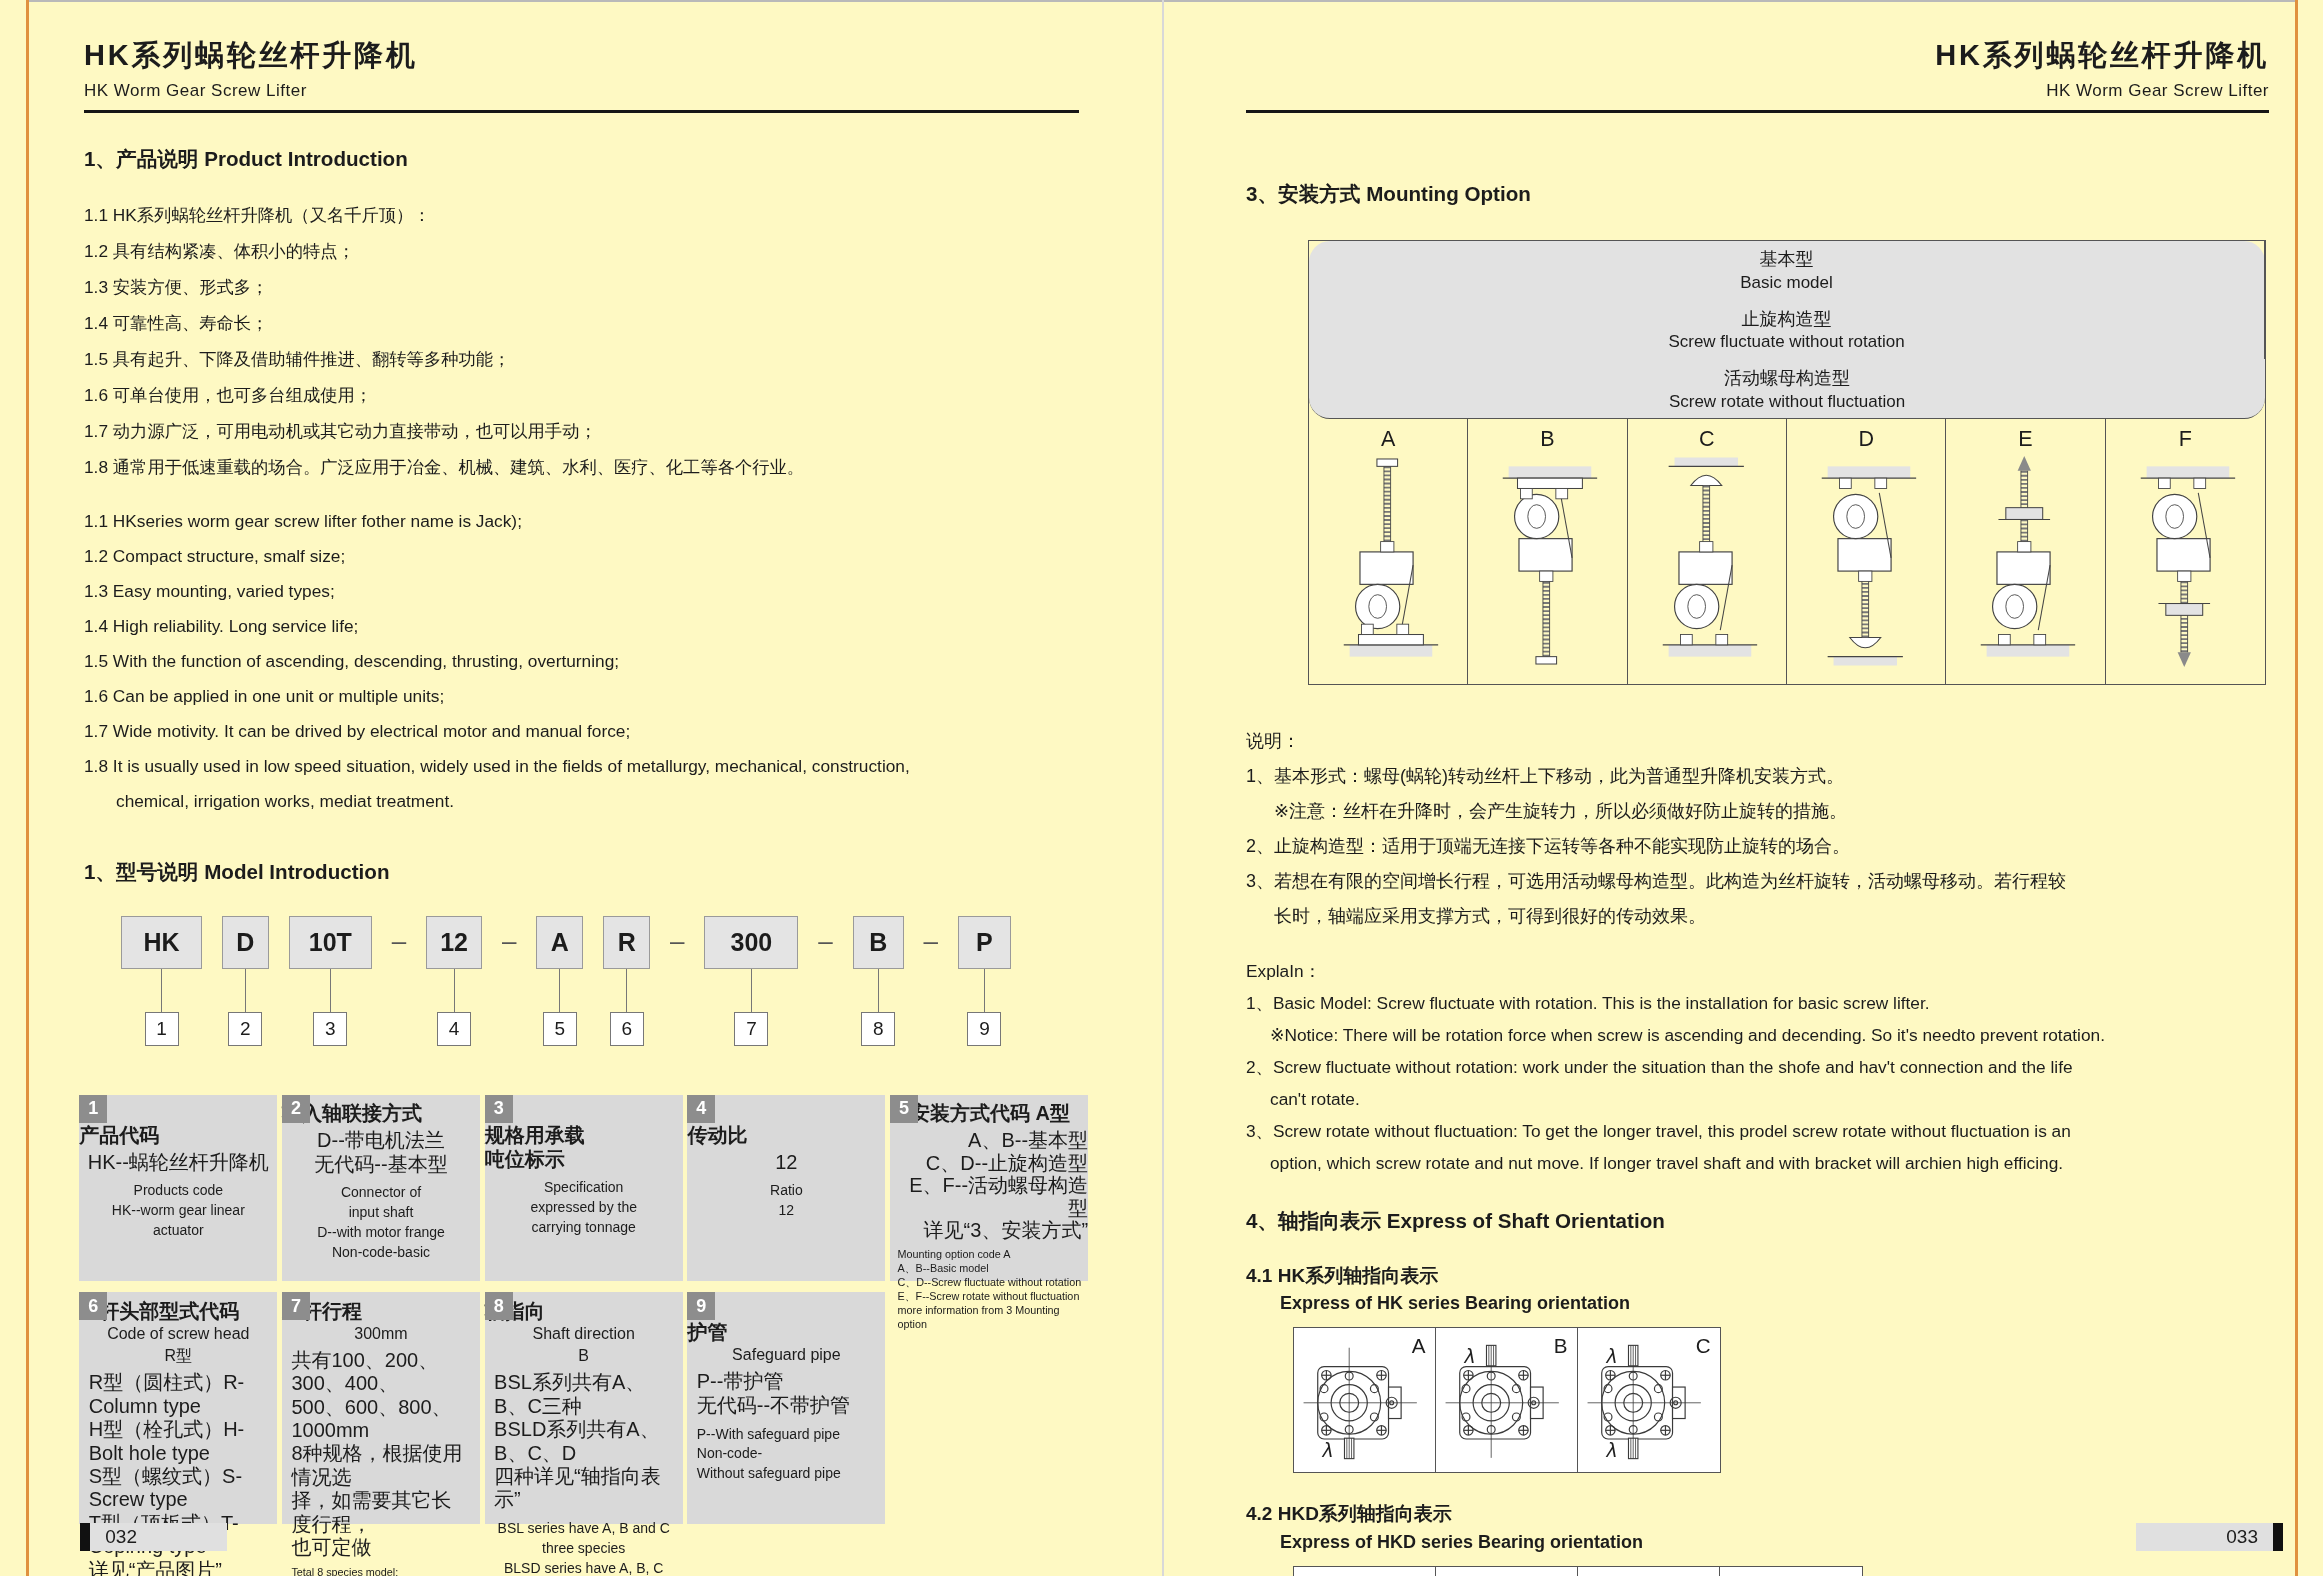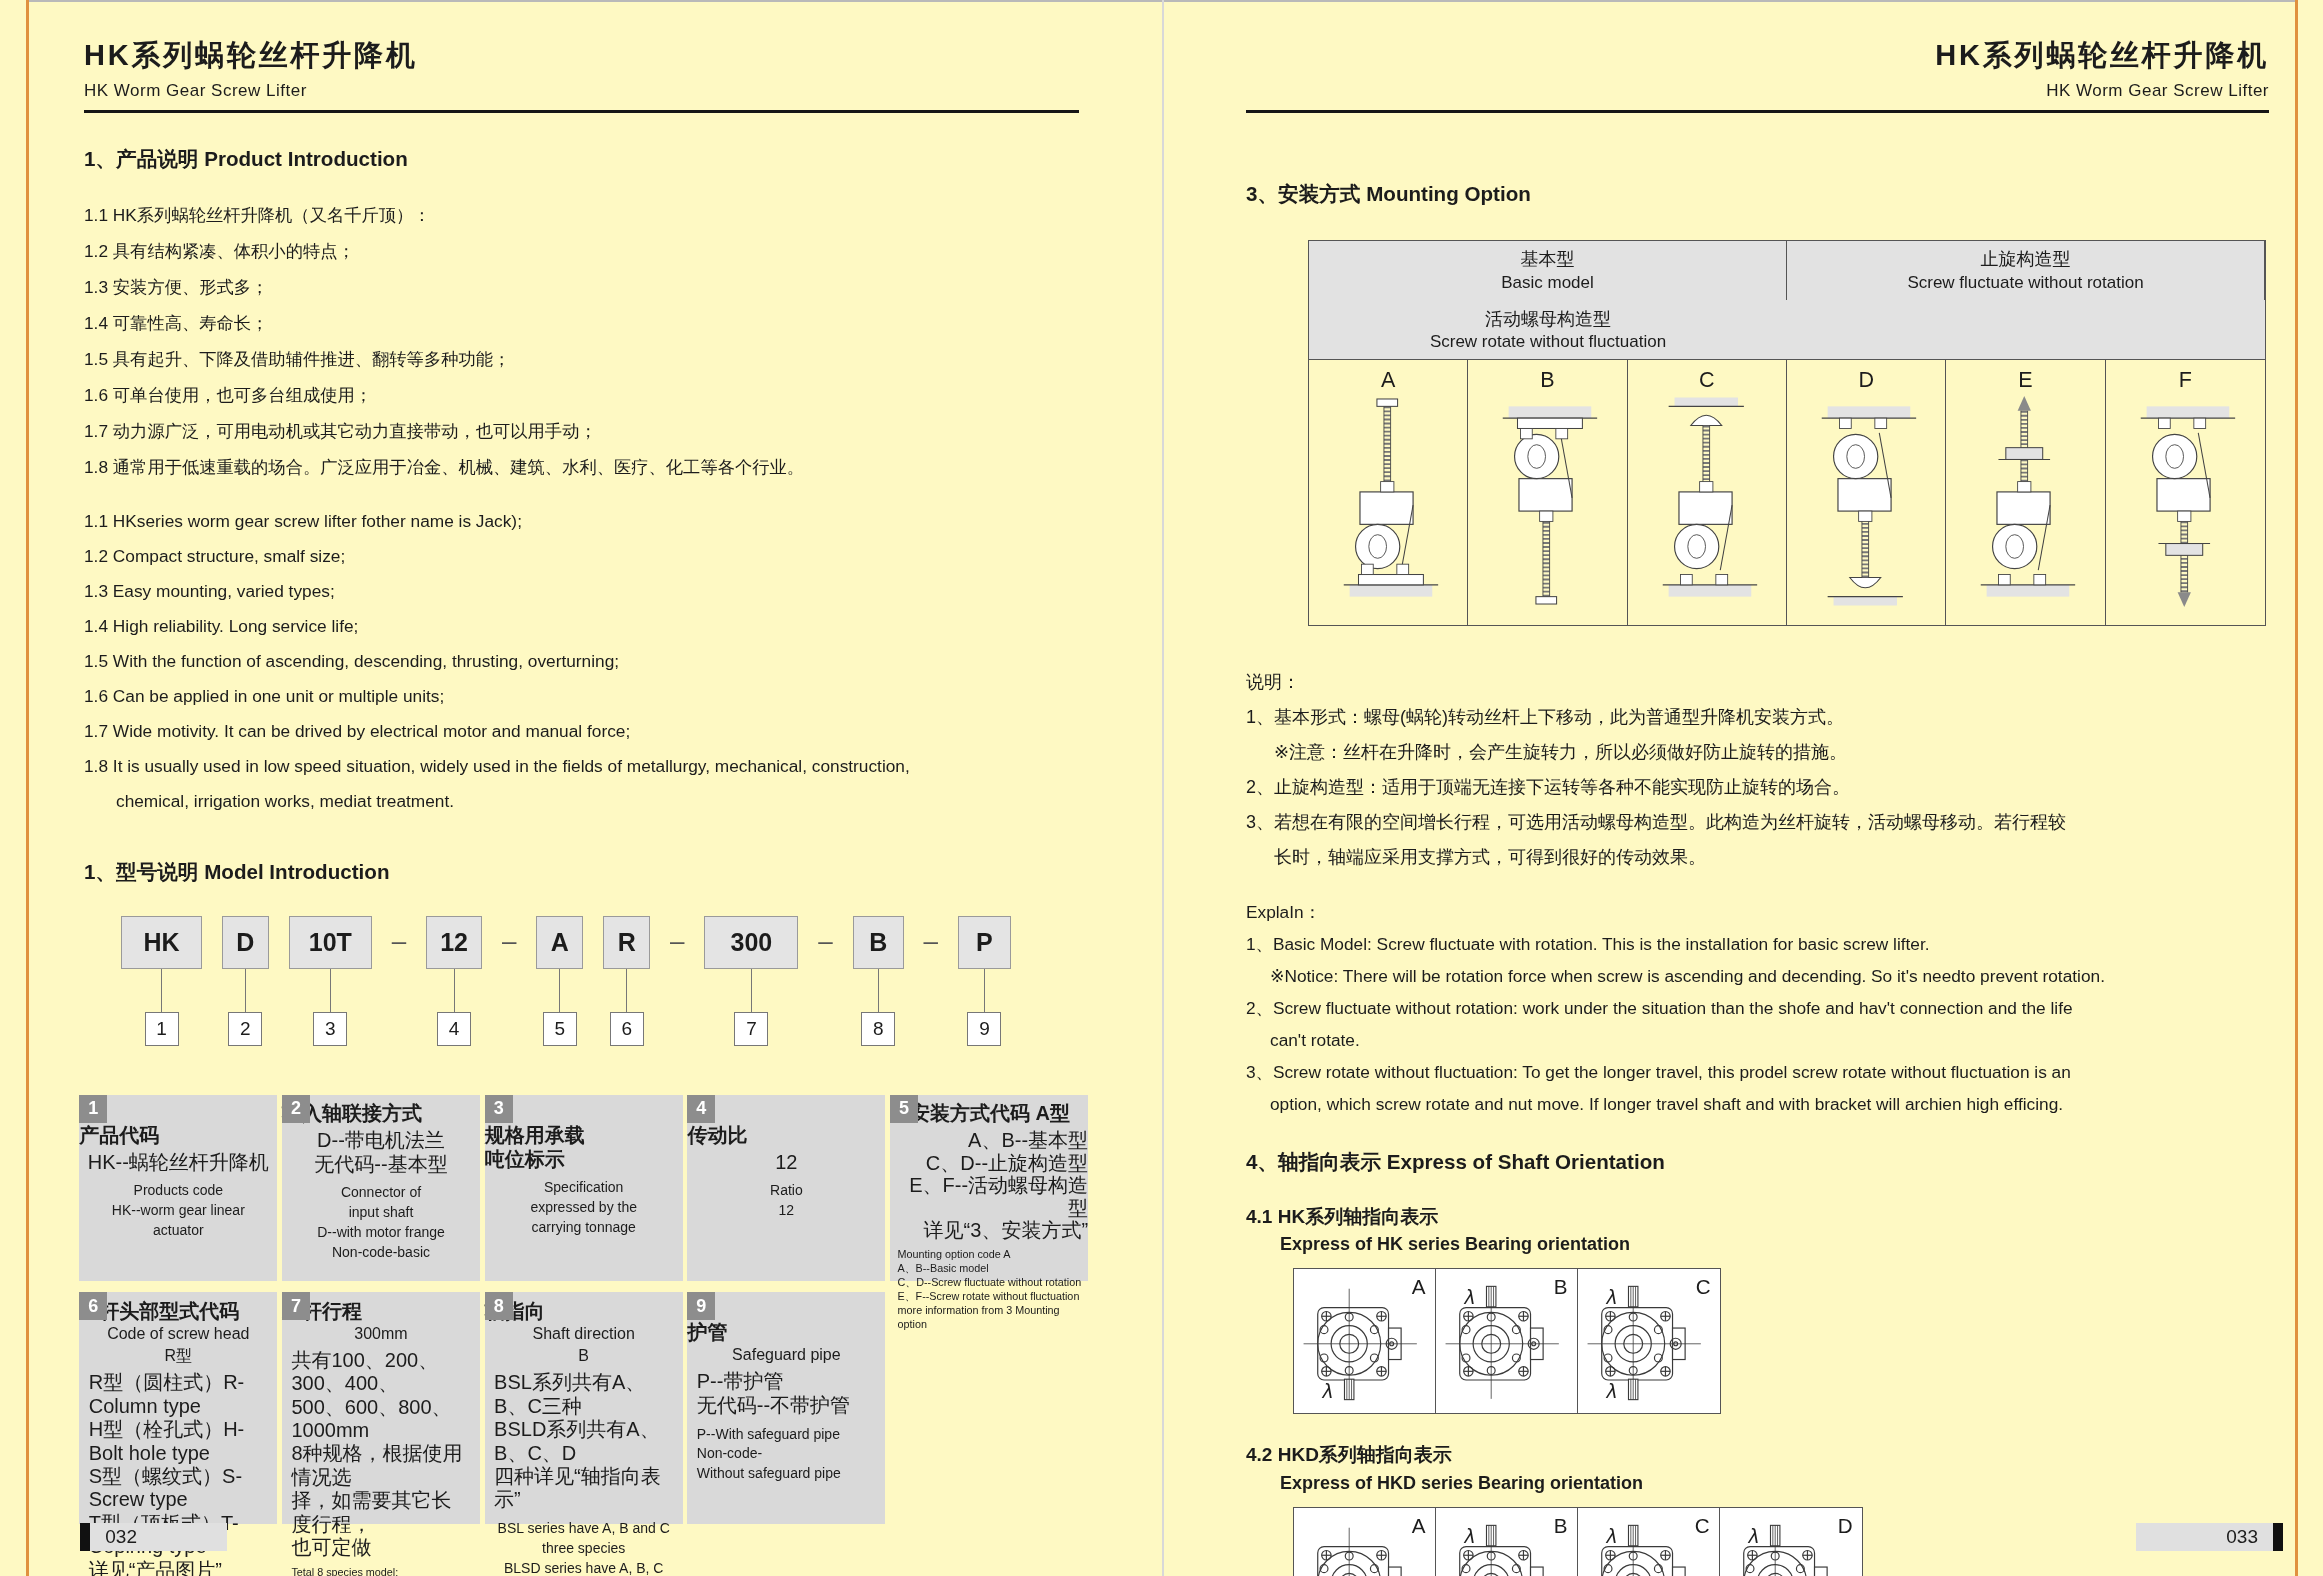--- a/index.html
+++ b/index.html
@@ -67,21 +67,21 @@
   
   .footL{position:absolute;left:80px;top:1523px;display:flex;}
   .footR{position:absolute;left:2136px;top:1523px;display:flex;}
   .bar{width:10.3px;height:28px;background:#111;}
   .pnum{width:122px;height:28px;background:#e0e0e0;font-size:19px;display:flex;align-items:center;}
   .pnumL{padding-left:15px;}
   .pnumR{justify-content:flex-end;padding-right:15px;}
 
   
   .mtable{margin:32px 0 0 62px;width:958px;border:1.9px solid #555;box-sizing:border-box;}
-  .mthead{display:grid;grid-template-columns:1fr 1fr;background:#e2e2e2;border-bottom:1.9px solid #555;}
+  .mthead{display:grid;grid-template-columns:1fr;background:#e2e2e2;border-bottom:1.9px solid #555;border-radius:21px;}
   .mth{padding:6.6px 3.7px;text-align:center;border-right:1.9px solid #555;}
   .mth:last-child{border-right:none;}
   .mth .cn{font-size:18px;}
   .mth .en{font-size:17px;margin-top:1.9px;}
   .mtbody{display:grid;grid-template-columns:repeat(6,1fr);}
   .mtcell{border-right:0.9px solid #555;height:265px;text-align:center;padding-top:7.5px;box-sizing:border-box;}
   .mtcell:last-child{border-right:none;}
   .mletter{font-size:21.5px;}
   .mtcell svg{width:118px;height:215px;margin-top:1.9px;}
 

